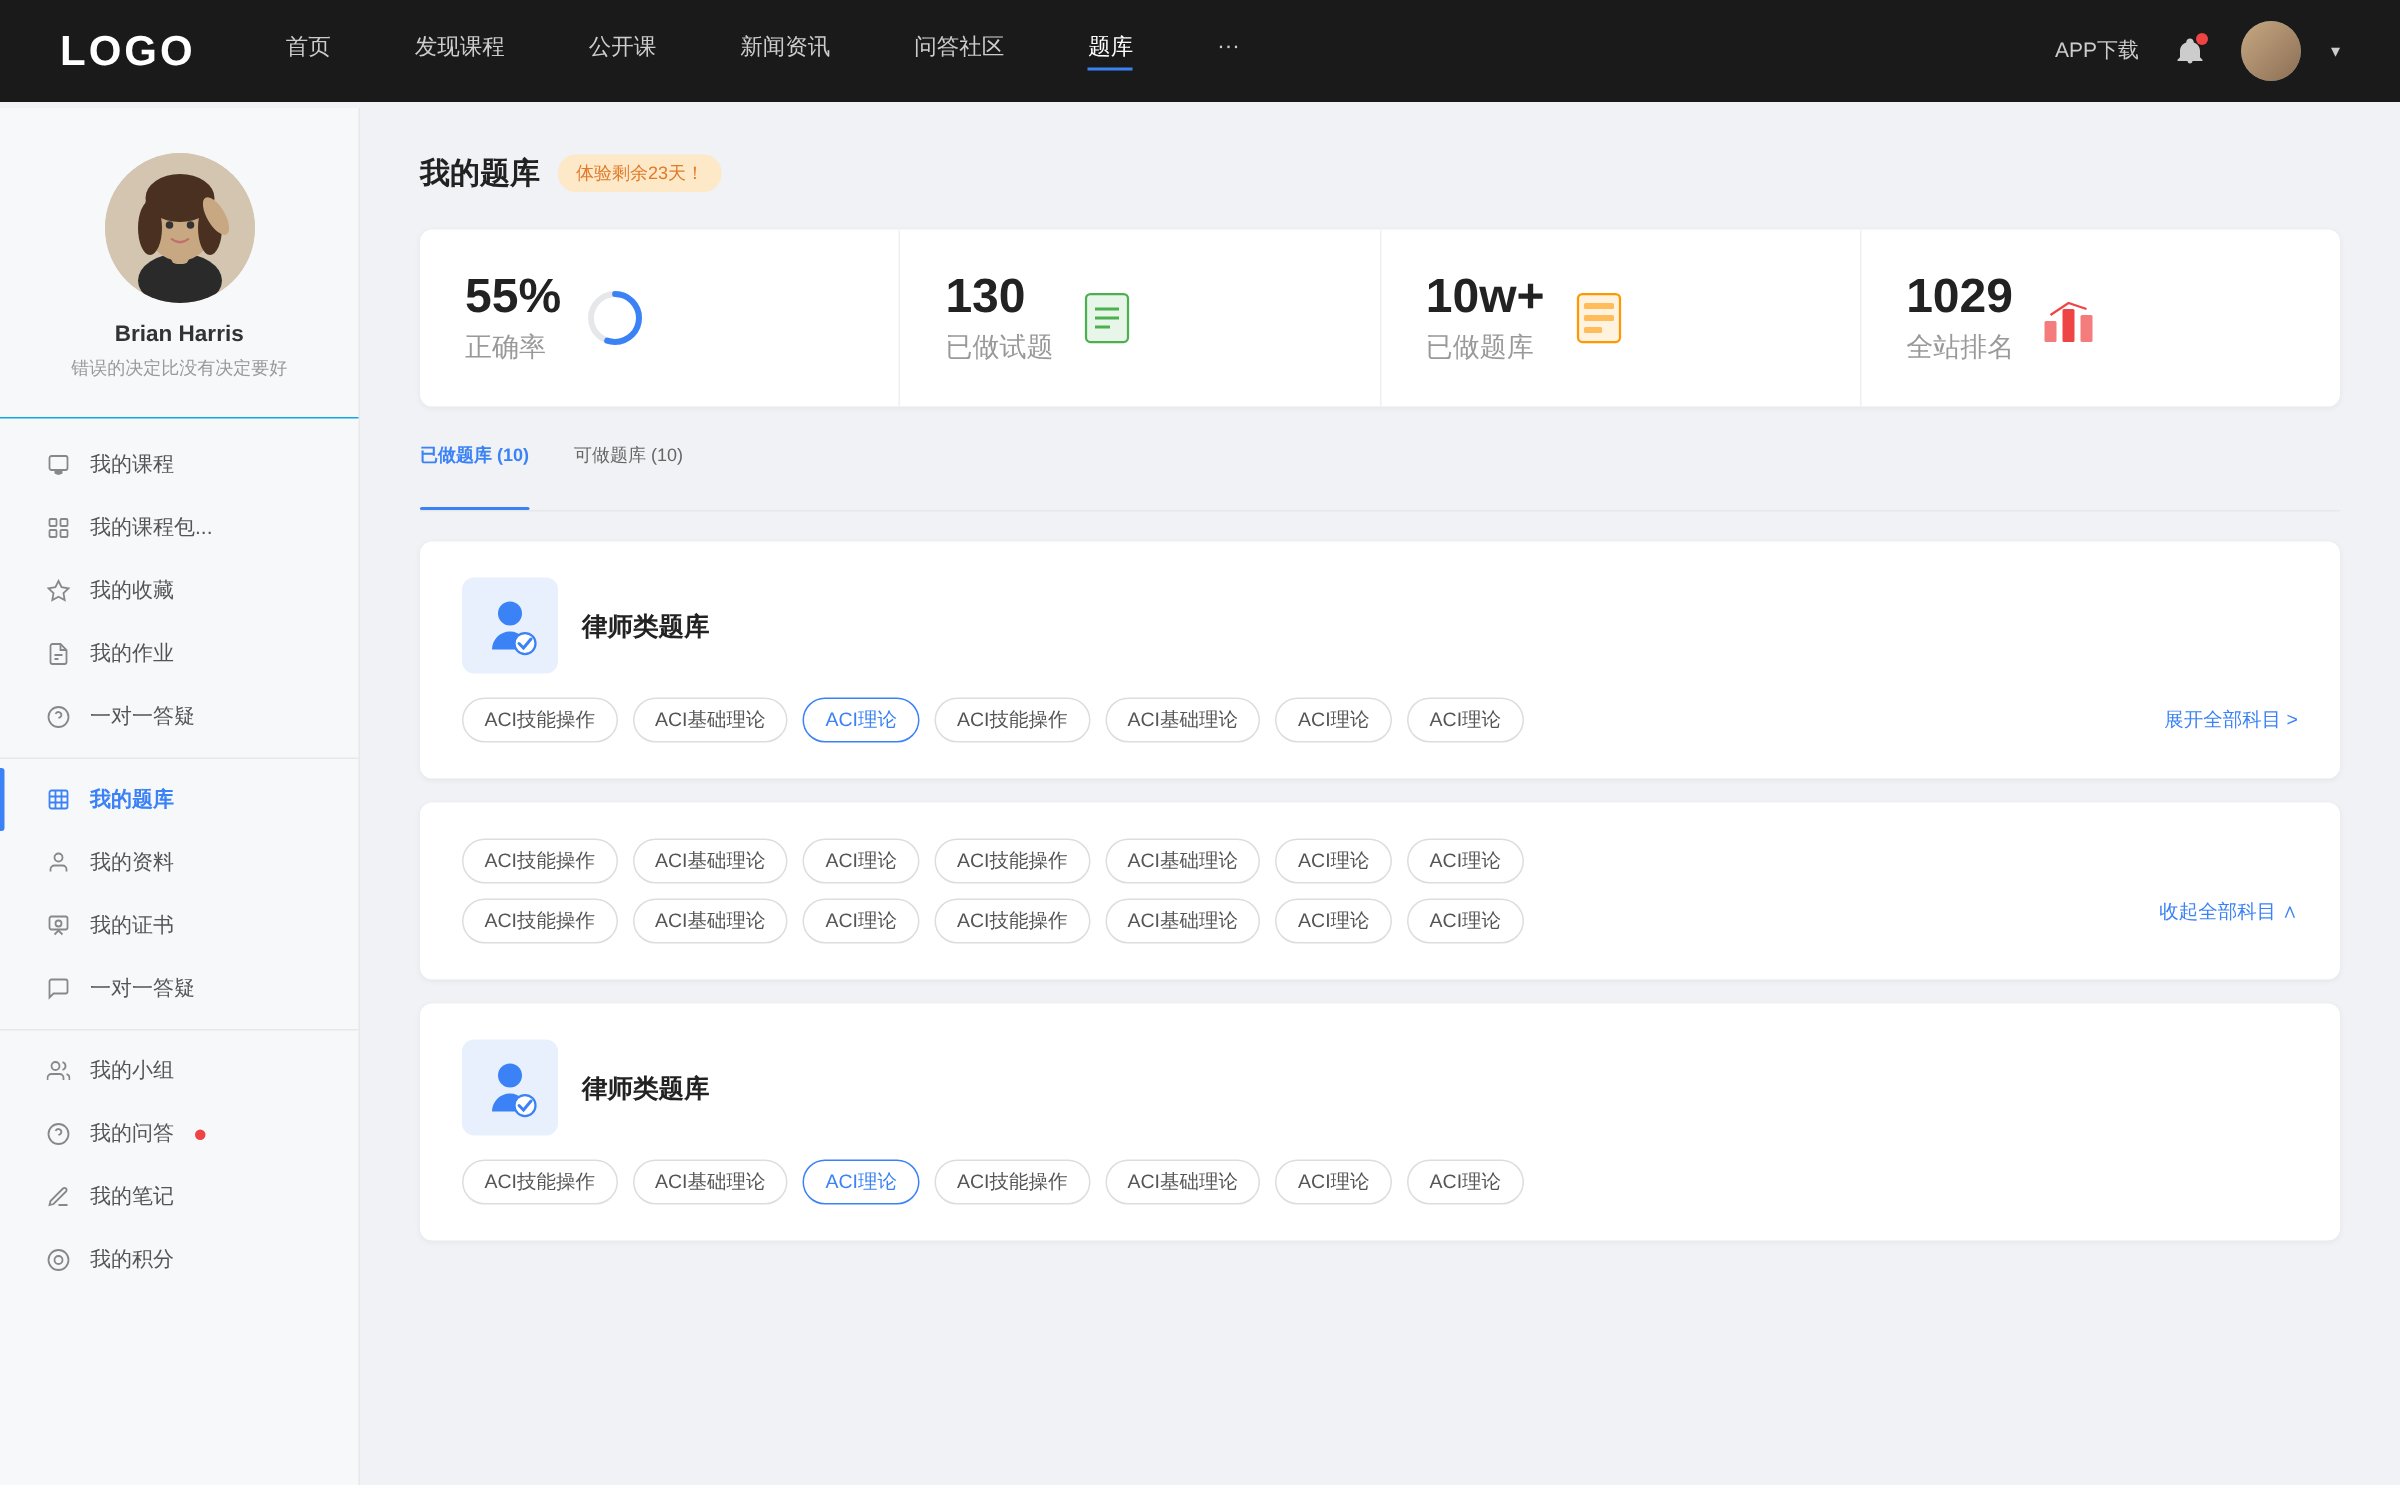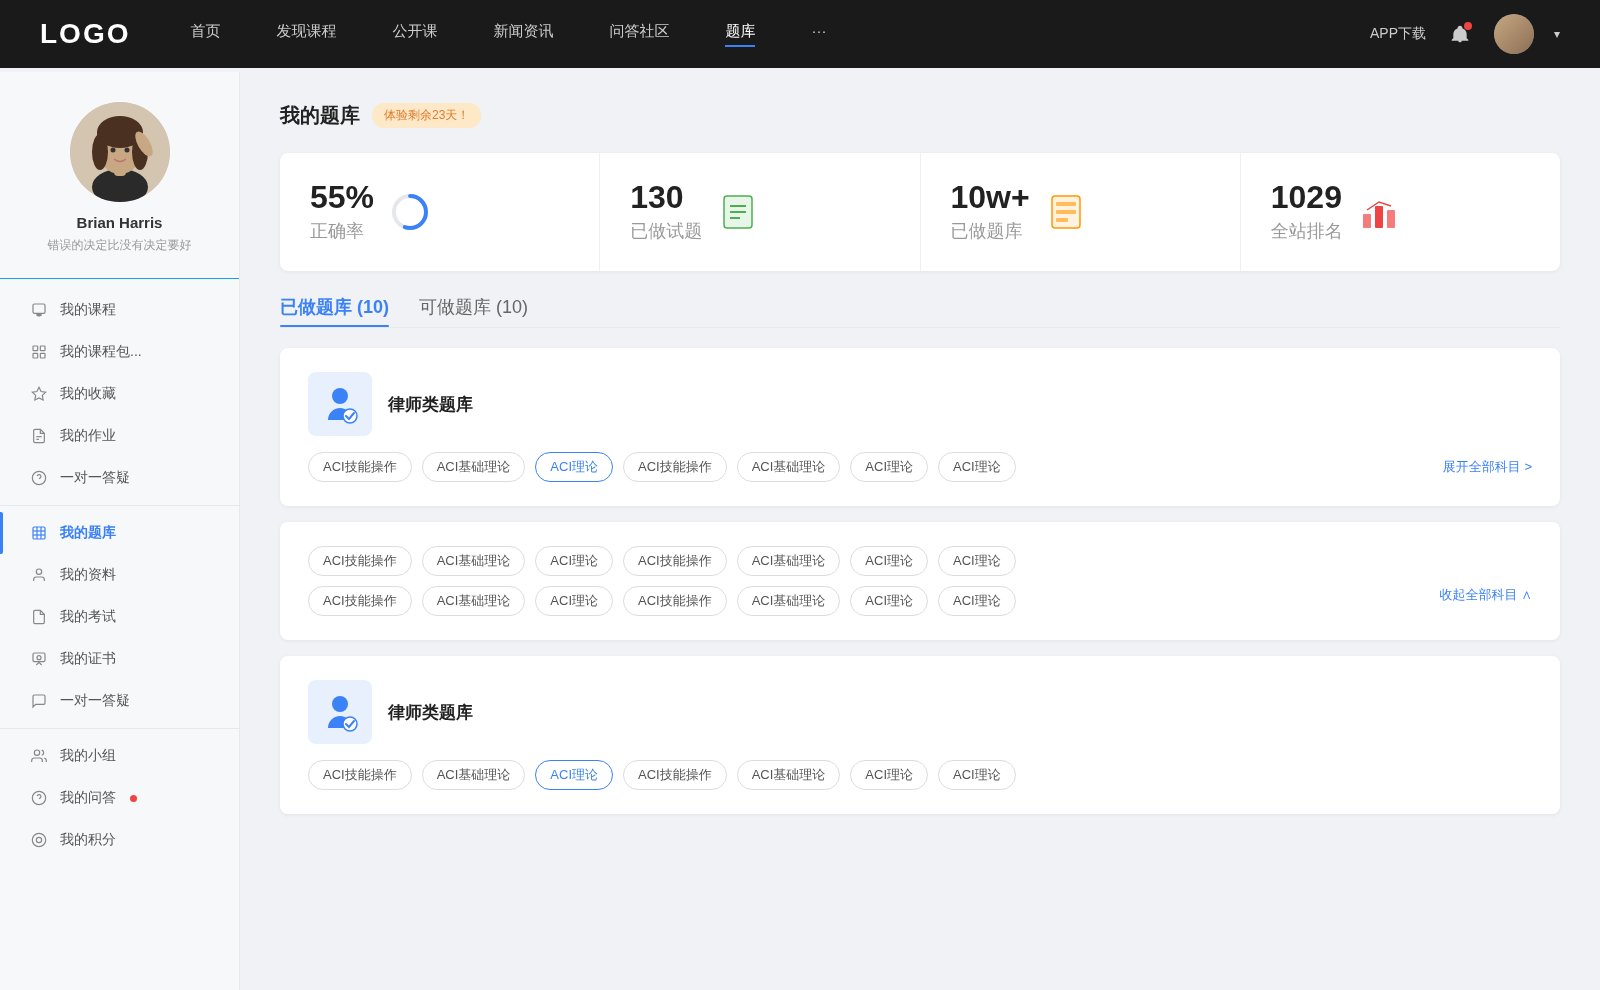--- a/index.html
+++ b/index.html
@@ -228,23 +228,23 @@
     }
 
     
     .tabs-row {
       display: flex;
       gap: 30px;
       margin-bottom: 20px;
       border-bottom: 1px solid #e8e8e8;
     }
     .tab {
-      font-size: 18px;
+      font-size: 12px;
       color: #666;
-      padding-bottom: 8px;
+      padding-bottom: 28px;
       cursor: pointer;
       position: relative;
     }
     .tab.active {
       color: #3b82f6;
       font-weight: 600;
     }
     .tab.active::after {
       content: '';
       position: absolute;
@@ -444,29 +444,20 @@
           <svg width="16" height="16" viewBox="0 0 24 24" fill="none" stroke="#888" stroke-width="1.8">
               <path d="M20 21v-2a4 4 0 00-4-4H8a4 4 0 00-4 4v2"></path>
               <circle cx="12" cy="7" r="4"></circle>
             </svg>
         </span>
         <span>我的资料</span>
       </div>
       <div class="sidebar-item">
         <span class="sidebar-icon">
           <svg width="16" height="16" viewBox="0 0 24 24" fill="none" stroke="#888" stroke-width="1.8">
-              <path d="M14 2H6a2 2 0 00-2 2v16a2 2 0 002 2h12a2 2 0 002-2V8z"></path>
-              <polyline points="14,2 14,8 20,8"></polyline>
-            </svg>
-        </span>
-        <span>我的考试</span>
-      </div>
-      <div class="sidebar-item">
-        <span class="sidebar-icon">
-          <svg width="16" height="16" viewBox="0 0 24 24" fill="none" stroke="#888" stroke-width="1.8">
               <rect x="3" y="3" width="18" height="13" rx="2"></rect>
               <path d="M8 21l4-4 4 4"></path>
               <circle cx="12" cy="10" r="3"></circle>
             </svg>
         </span>
         <span>我的证书</span>
       </div>
       <div class="sidebar-item">
         <span class="sidebar-icon">
           <svg width="16" height="16" viewBox="0 0 24 24" fill="none" stroke="#888" stroke-width="1.8">
@@ -490,20 +481,29 @@
       <div class="sidebar-item">
         <span class="sidebar-icon">
           <svg width="16" height="16" viewBox="0 0 24 24" fill="none" stroke="#888" stroke-width="1.8">
               <circle cx="12" cy="12" r="10"></circle>
               <path d="M9.09 9a3 3 0 015.83 1c0 2-3 3-3 3"></path>
               <line x1="12" y1="17" x2="12.01" y2="17" stroke-width="2.5"></line>
             </svg>
         </span>
         <span>我的问答</span>
         <span class="sidebar-dot"></span>
+      </div>
+      <div class="sidebar-item">
+        <span class="sidebar-icon">
+          <svg width="16" height="16" viewBox="0 0 24 24" fill="none" stroke="#888" stroke-width="1.8">
+              <path d="M12 20h9"></path>
+              <path d="M16.5 3.5a2.121 2.121 0 013 3L7 19l-4 1 1-4L16.5 3.5z"></path>
+            </svg>
+        </span>
+        <span>我的笔记</span>
       </div>
       <div class="sidebar-item">
         <span class="sidebar-icon">
           <svg width="16" height="16" viewBox="0 0 24 24" fill="none" stroke="#888" stroke-width="1.8">
               <circle cx="12" cy="12" r="10"></circle>
               <circle cx="12" cy="12" r="4"></circle>
             </svg>
         </span>
         <span>我的积分</span>
       </div>

